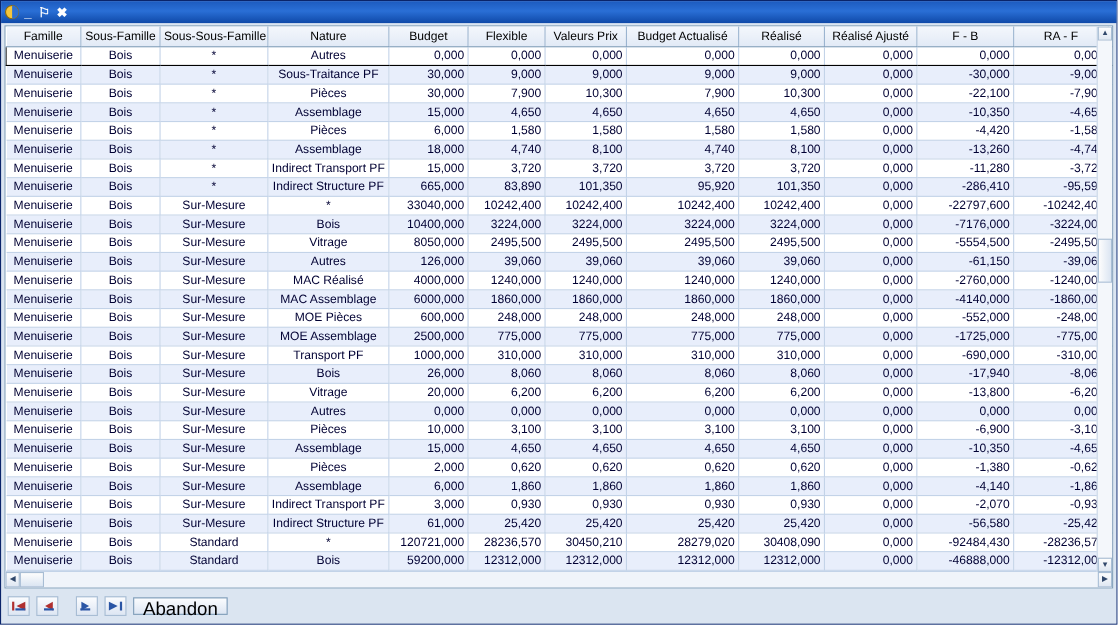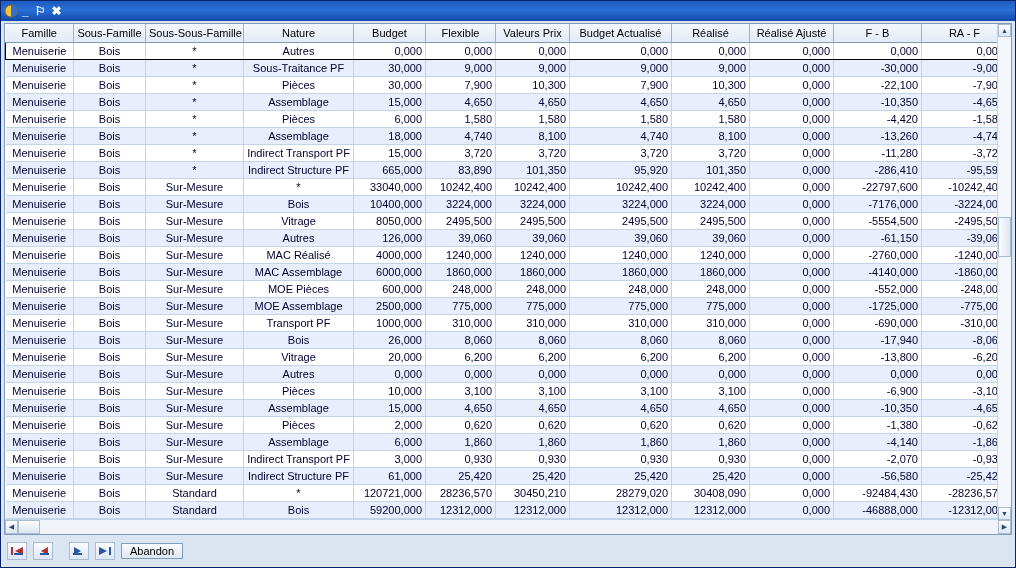--- a/index.html
+++ b/index.html
@@ -193,21 +193,21 @@
     color: #163a6b;
     box-sizing: border-box;
   }
   .tool-sep { width: 4px; }
   .abandon-btn {
     height: 16px;
     min-width: 56px;
     padding: 0 8px;
     border: 1px solid #7f9db9;
     background: linear-gradient(to bottom,#fbfcfe,#dde6f3);
-    font-size: 11px;
+    font-size: 17px;
     font-family: "Liberation Sans", sans-serif;
     color: #000000;
   }
   .mini-icon { display:block; }
 </style>
 </head>
 <body>
 
 <div class="window">
 

